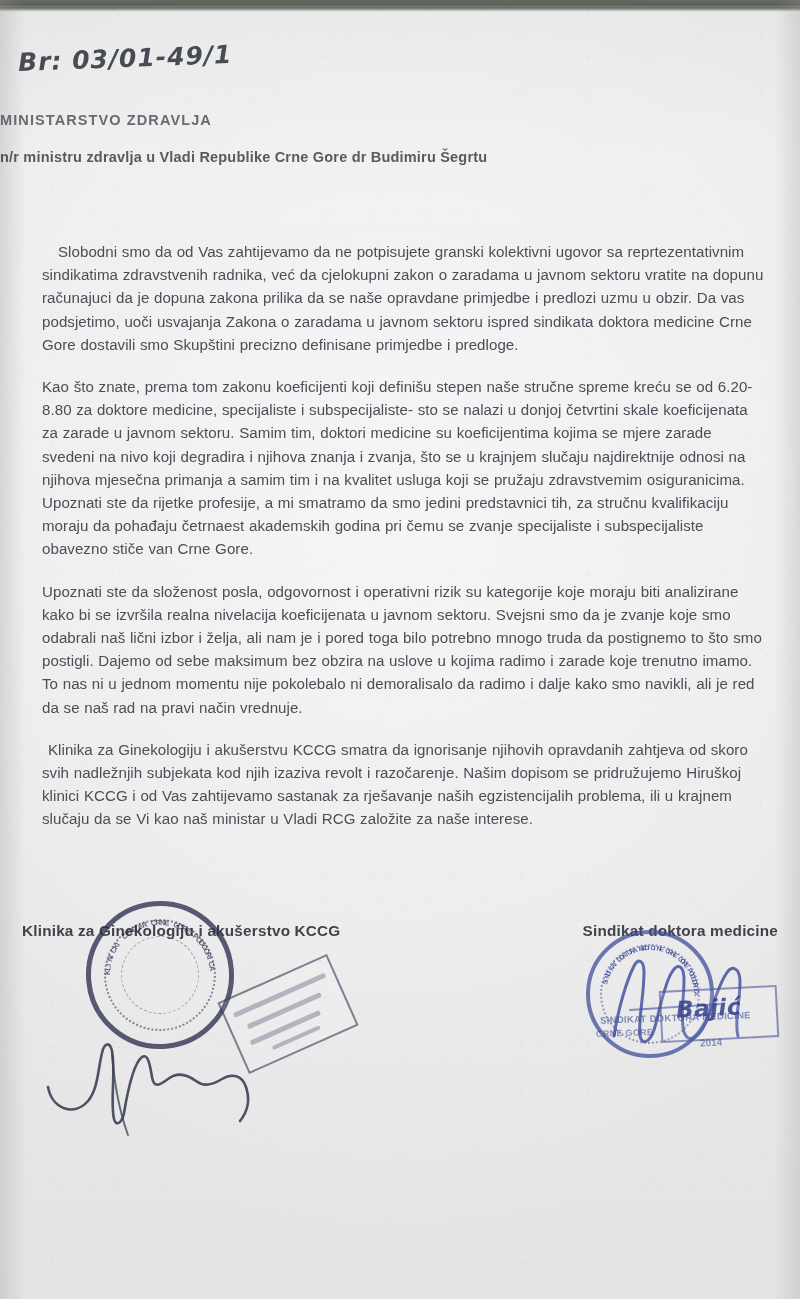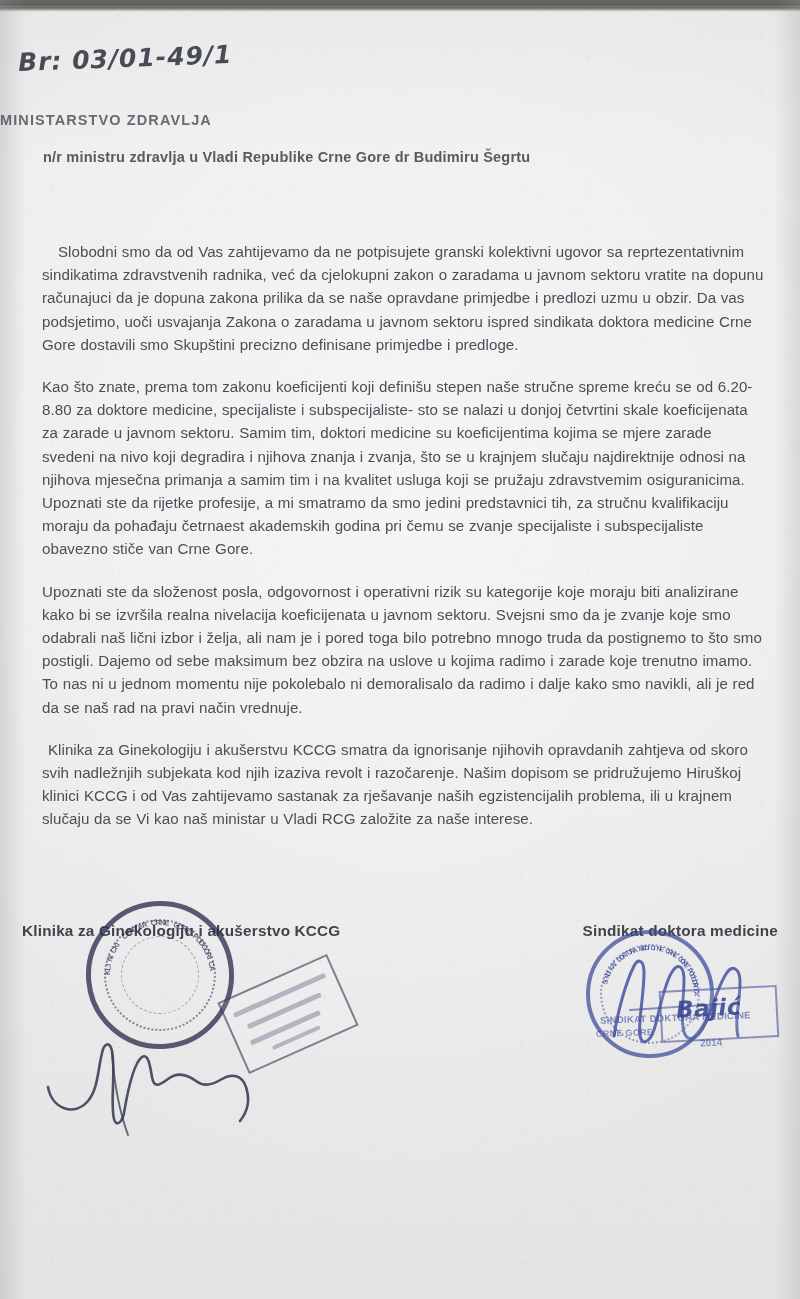--- a/index.html
+++ b/index.html
@@ -84,21 +84,20 @@
     font-weight: 600;
     opacity: .92;
   }
   .attn {
     margin-top: 21px;
     font-size: 14.5px;
     color: #4e525a;
     font-weight: 600;
     letter-spacing: .2px;
     opacity: .95;
-    padding-left: 43px;
   }
 
   
   .body-block {
     position: absolute;
     left: 42px;
     right: 36px;
     top: 240px;
   }
   .para {

